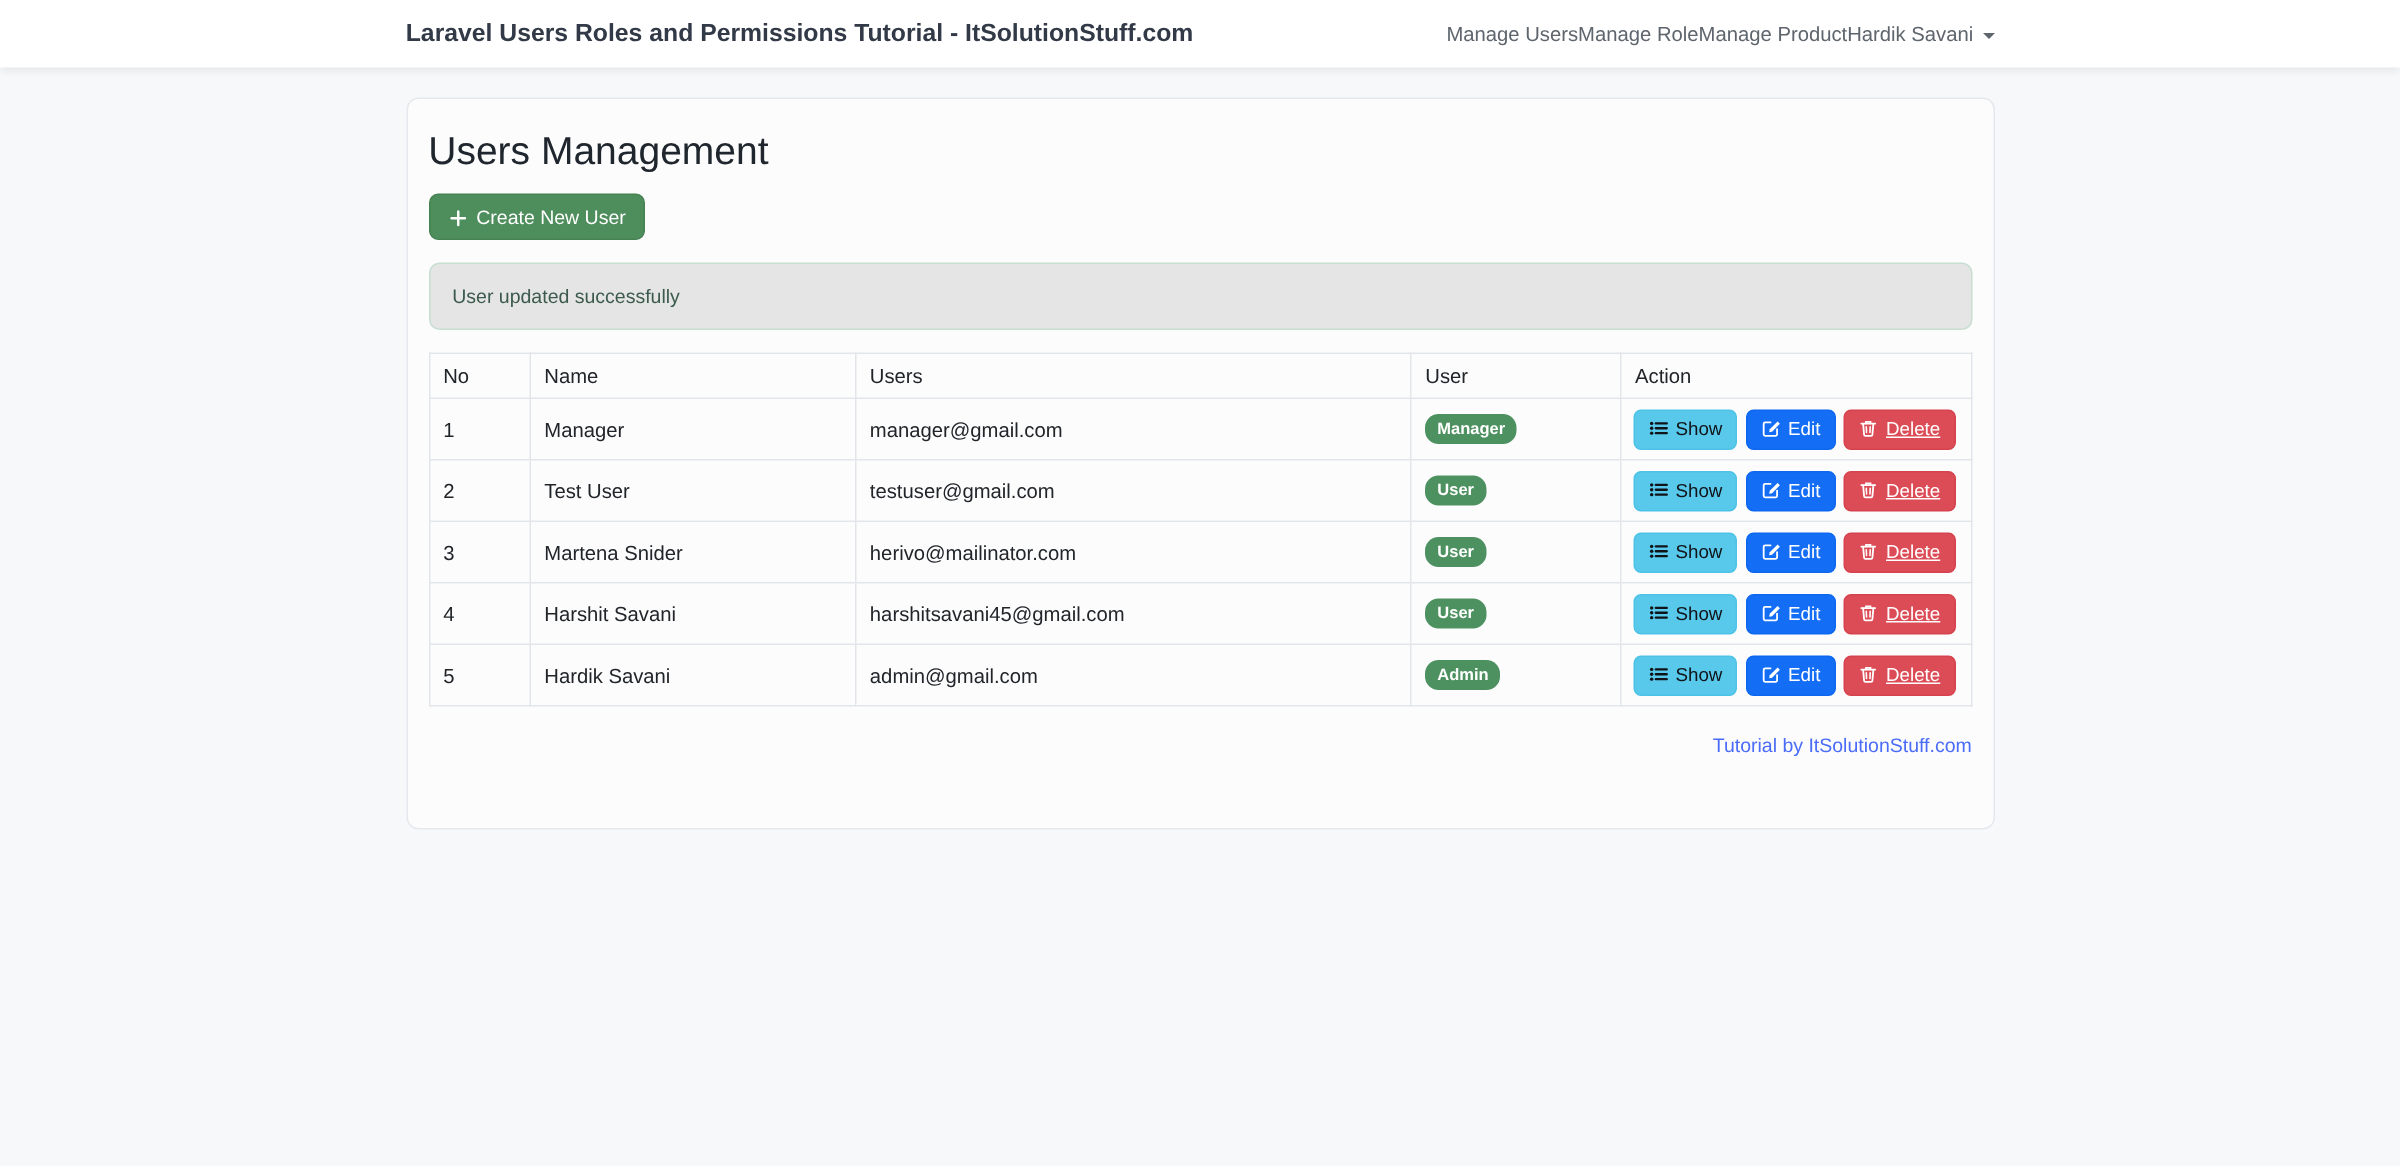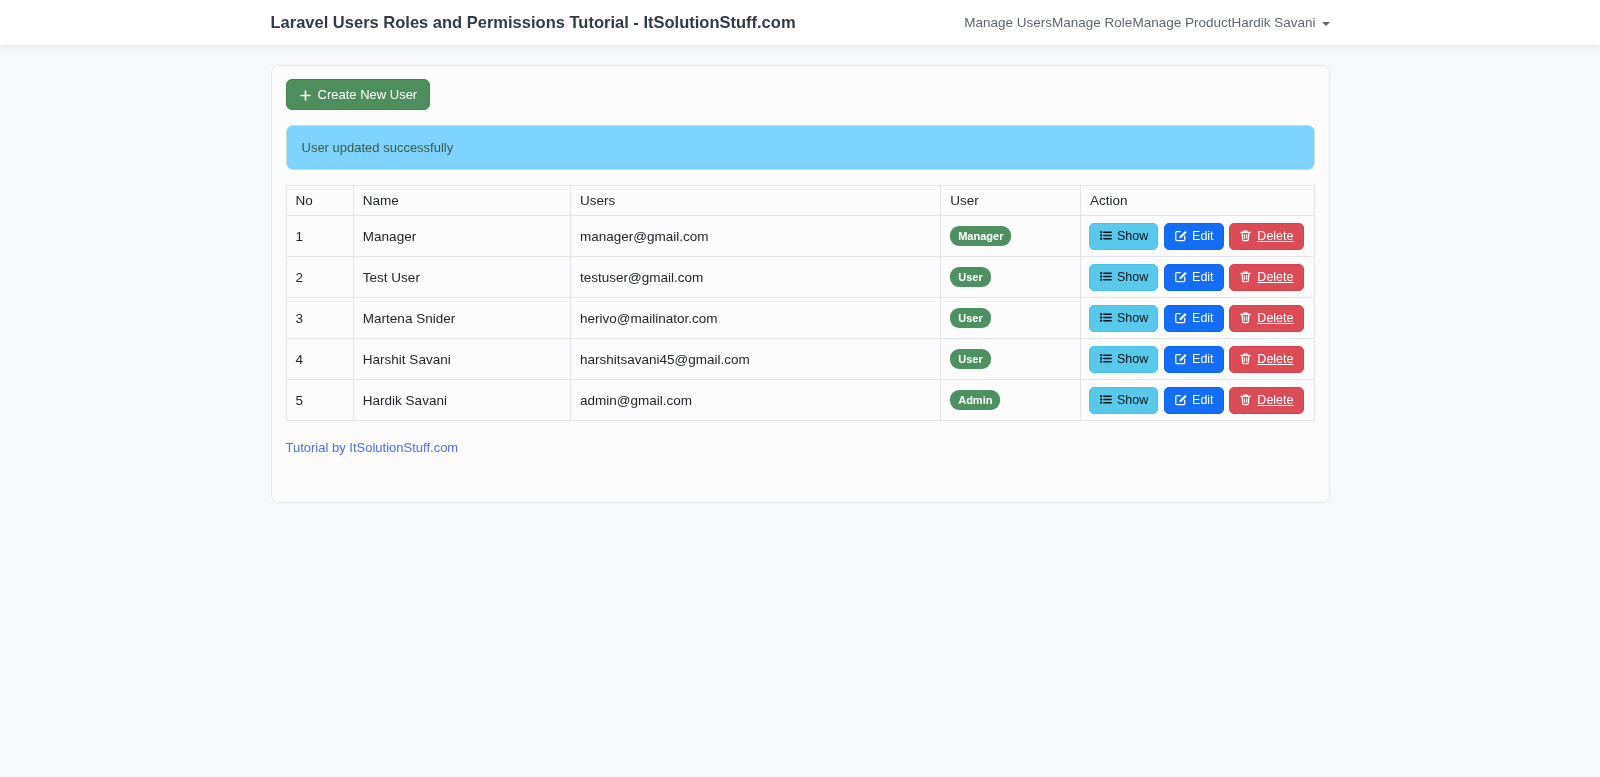--- a/index.html
+++ b/index.html
@@ -45,21 +45,21 @@
 
   .btn-create {
     background:#4e8d5c; border:1px solid #478253; color:#ffffff;
     font-size:13px; padding:7px 12px; border-radius:6px;
     display:inline-flex; align-items:flex-end; gap:6px; cursor:pointer;
     font-family:inherit;
   }
 
   .alert-success {
     margin-top:15px;
-    background:#7dd3fc; border:1px solid #c8ded1; color:#3c5a4d;
+    background:#e5e5e5; border:1px solid #c8ded1; color:#3c5a4d;
     padding:14px 15px; border-radius:7px; font-size:13px;
   }
 
   
   table.users { width:100%; border-collapse:collapse; margin-top:15px; font-size:13.5px; }
   table.users th, table.users td {
     border:1px solid #e2e5e9; text-align:left; vertical-align:middle;
   }
   table.users th { font-weight:400; padding:7px 9px; }
   table.users td { padding:10px 9px; }
@@ -74,21 +74,21 @@
     display:inline-flex; align-items:flex-start; gap:5px;
     border-radius:5px; font-size:12.5px; padding:5px 9px;
     border:1px solid transparent; cursor:pointer; text-decoration:none;
     font-family:inherit; line-height:1.2; margin-right:2px;
   }
   .btn-show { background:#58c8eb; border-color:#4cc2e7; color:#101418; }
   .btn-edit { background:#146ef5; border-color:#0d67ef; color:#ffffff; }
   .btn-delete { background:#dc4c56; border-color:#d6434e; color:#ffffff;text-decoration:underline; }
   .btn .ic { flex:0 0 auto; }
 
-  .footer-wrap { text-align:left; margin-top:17px; }
+  .footer-wrap { text-align:right; margin-top:17px; }
   .footer-wrap a { color:#4a6cf7; font-size:13px; text-decoration:none; cursor:pointer; }
 
   .ic { display:inline-block; }
   .svg-defs { position:absolute; width:0; height:0; overflow:hidden; }
 </style>
 </head>
 <body>
 
 <svg class="svg-defs" aria-hidden="true">
   <defs>
@@ -124,20 +124,21 @@
       <a class="user-menu">
         <span>Hardik Savani</span>
         <span class="caret"></span>
       </a>
     </div>
   </div>
 </nav>
 
 <main class="container">
   <div class="card">
+    <h1 class="page-title">Users Management</h1>
 
     <button class="btn-create">
       <svg class="ic" width="13" height="13">
           <use href="#sym-plus"></use>
         </svg>
       <span>Create New User</span>
     </button>
 
     <div class="alert-success">User updated successfully</div>
 

